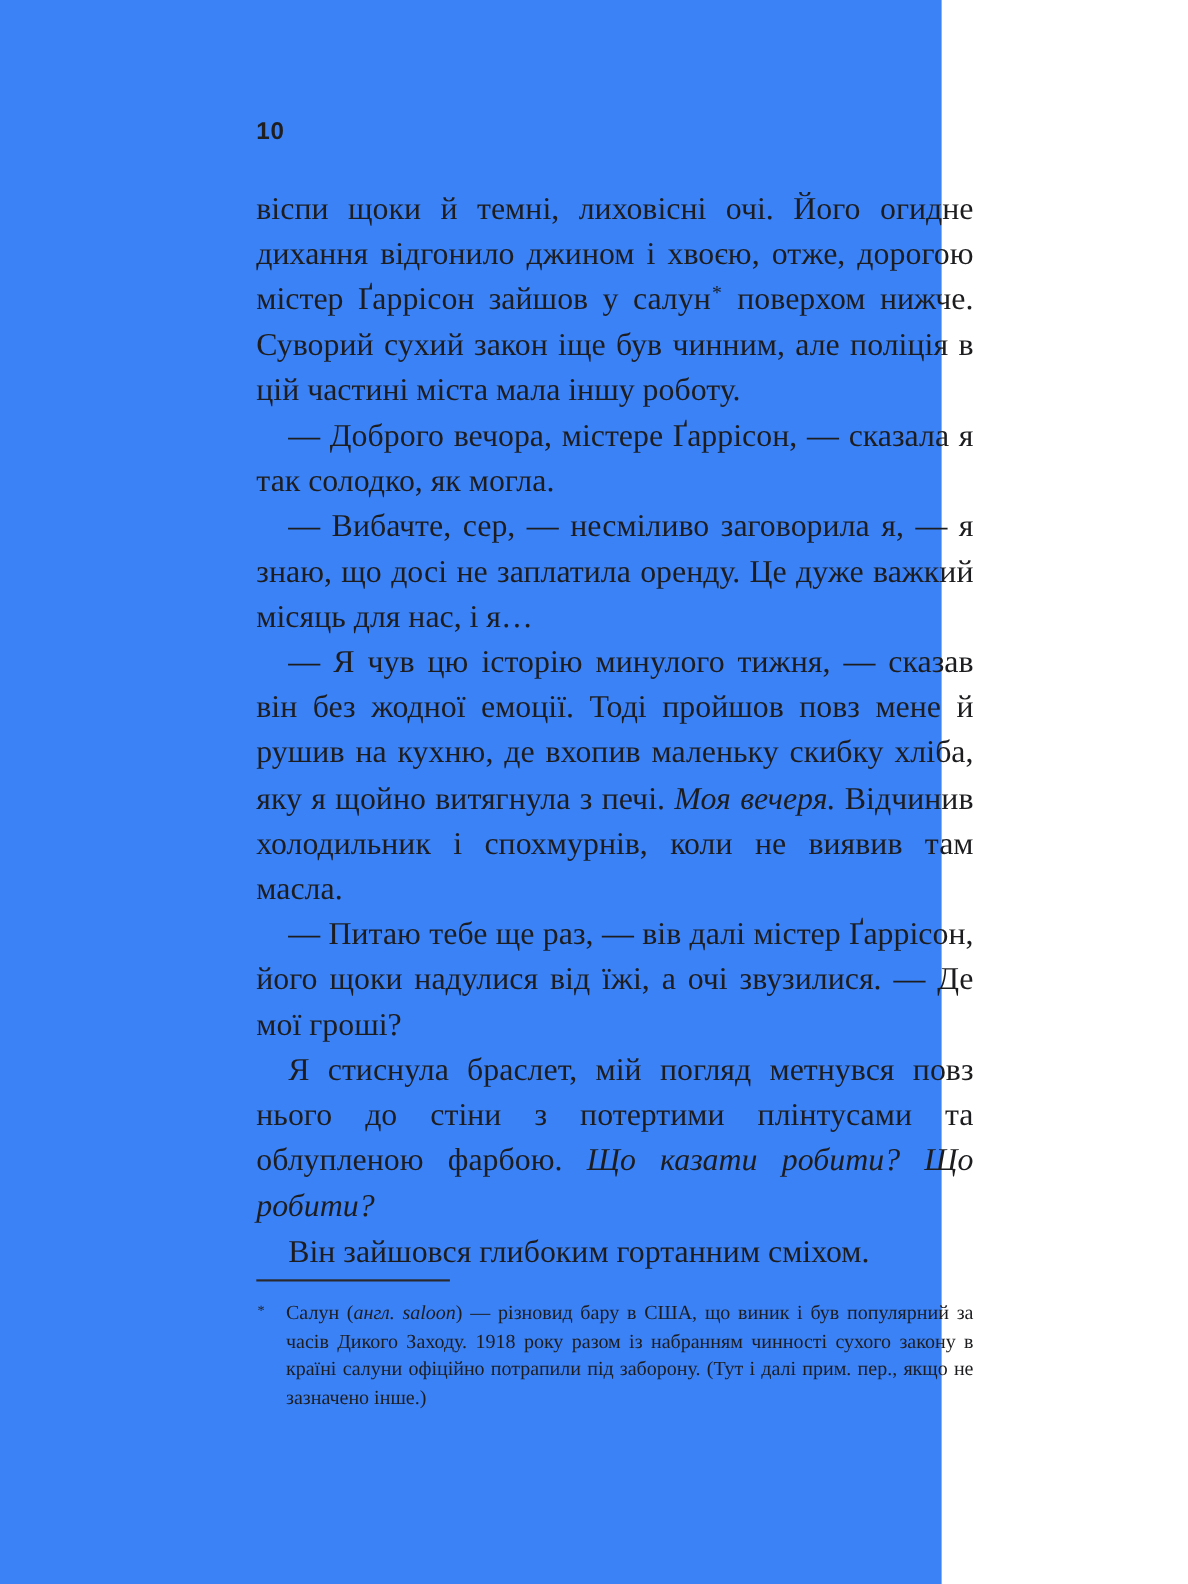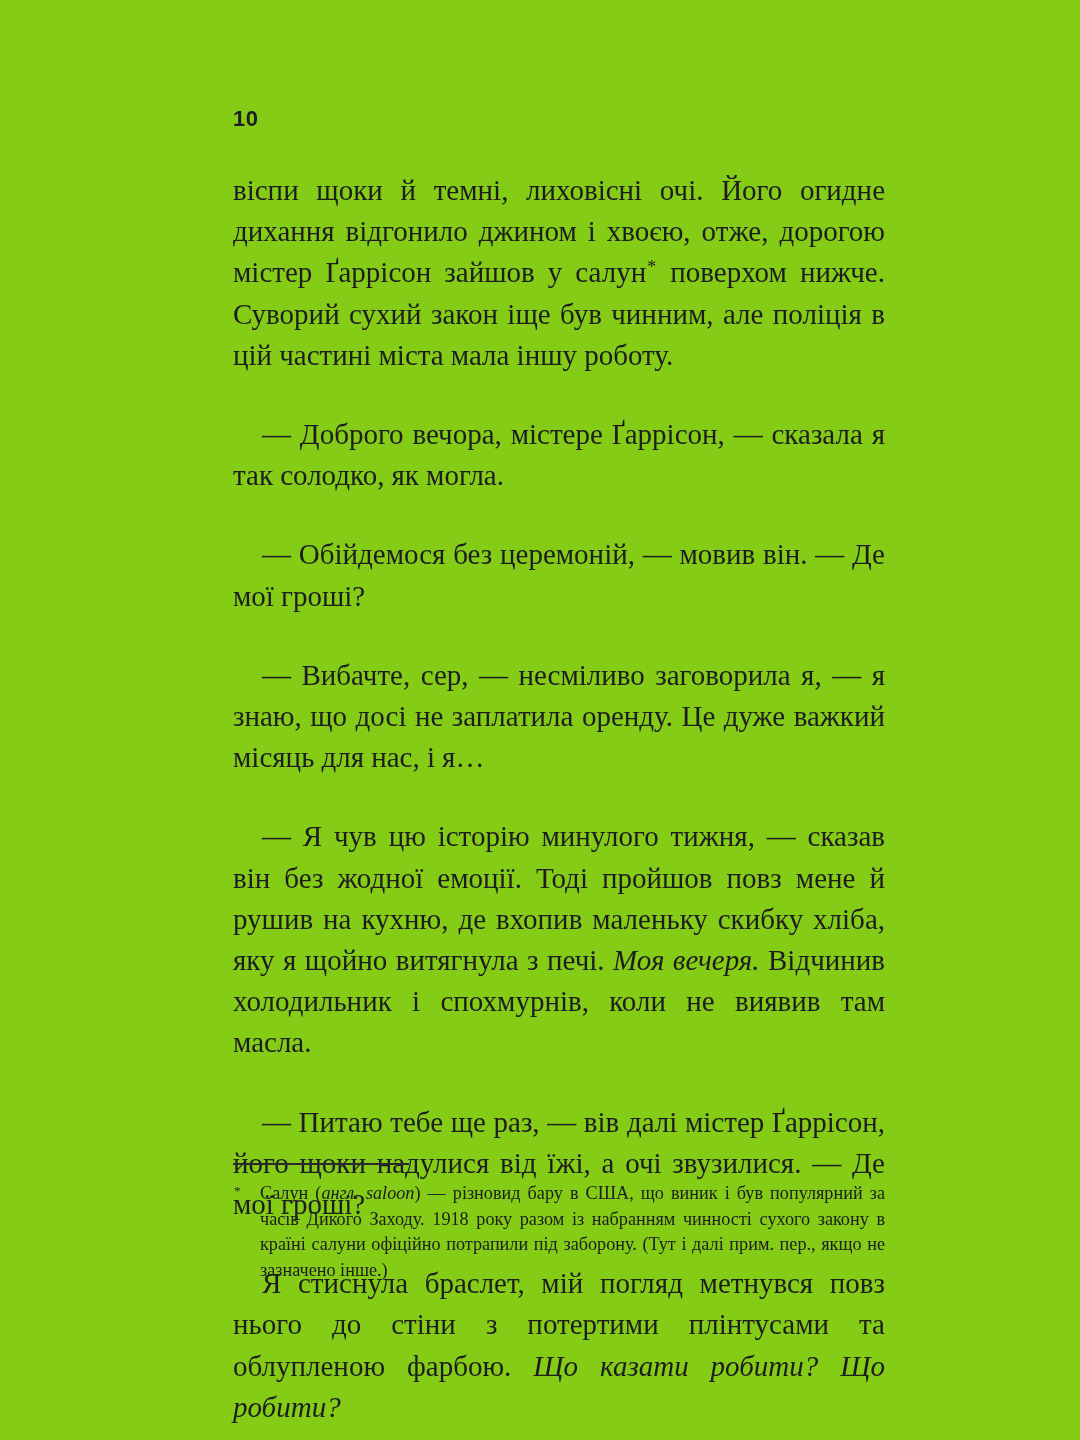--- a/index.html
+++ b/index.html
@@ -14,23 +14,23 @@
     overflow: hidden;
     font-family: "Liberation Serif", "DejaVu Serif", serif;
     color: #1a1a1a;
     -webkit-font-smoothing: antialiased;
   }
 
   .page {
     position: absolute;
     left: 0;
     top: 0;
-    width: 1080px;
+    width: 856px;
     height: 1440px;
-    background: #84cc16;
+    background: #3b82f6;
   }
 
   
   .folio {
     position: absolute;
     left: 233px;
     top: 108px;
     font-family: "Liberation Sans", "DejaVu Sans", sans-serif;
     font-size: 22px;
     font-weight: 600;
@@ -52,21 +52,20 @@
     font-size: 29px;
     line-height: 41.2px;
     text-align: justify;
     text-justify: inter-word;
     color: #1d1d20;
     hyphens: manual;
     word-spacing: -0.1px;
   }
   .para.indent {
     text-indent: 29px;
-    margin-top: 38px;
   }
   .para em {
   }
   .fn-ref {
     font-size: 0.62em;
     vertical-align: 0.52em;
     line-height: 0;
     padding-left: 1px;
     padding-right: 1px;
   }
@@ -107,21 +106,20 @@
 </head>
 <body>
 
 <div class="page">
 
   <div class="folio">10</div>
 
   <div class="textblock">
     <p class="para"><span>віспи щоки й темні, лиховісні очі. Його огидне дихання відгонило джином і хвоєю, отже, дорогою містер Ґаррісон зайшов у салун</span><sup class="fn-ref">*</sup><span> поверхом нижче. Суворий сухий закон іще був чинним, але поліція в цій частині міста мала іншу роботу.</span></p>
     <p class="para indent"><span>— Доброго вечора, містере Ґаррісон, — сказала я так солодко, як могла.</span></p>
-    <p class="para indent"><span>— Обійдемося без церемоній, — мовив він. — Де мої гроші?</span></p>
     <p class="para indent"><span>— Вибачте, сер, — несміливо заговорила я, — я знаю, що досі не заплатила оренду. Це дуже важкий місяць для нас, і я…</span></p>
     <p class="para indent"><span>— Я чув цю історію минулого тижня, — сказав він без жодної емоції. Тоді пройшов повз мене й рушив на кухню, де вхопив маленьку скибку хліба, яку я щойно витягнула з печі. </span><em>Моя вечеря.</em><span> Відчинив холодильник і спохмурнів, коли не виявив там масла.</span></p>
     <p class="para indent"><span>— Питаю тебе ще раз, — вів далі містер Ґаррісон, його щоки надулися від їжі, а очі звузилися. — Де мої гроші?</span></p>
     <p class="para indent"><span>Я стиснула браслет, мій погляд метнувся повз нього до стіни з потертими плінтусами та облупленою фарбою. </span><em>Що казати робити? Що робити?</em></p>
     <p class="para indent"><span>Він зайшовся глибоким гортанним сміхом.</span></p>
   </div>
 
   <div class="footnote-zone">
     <div class="footnote-rule"></div>
     <div class="footnote">

